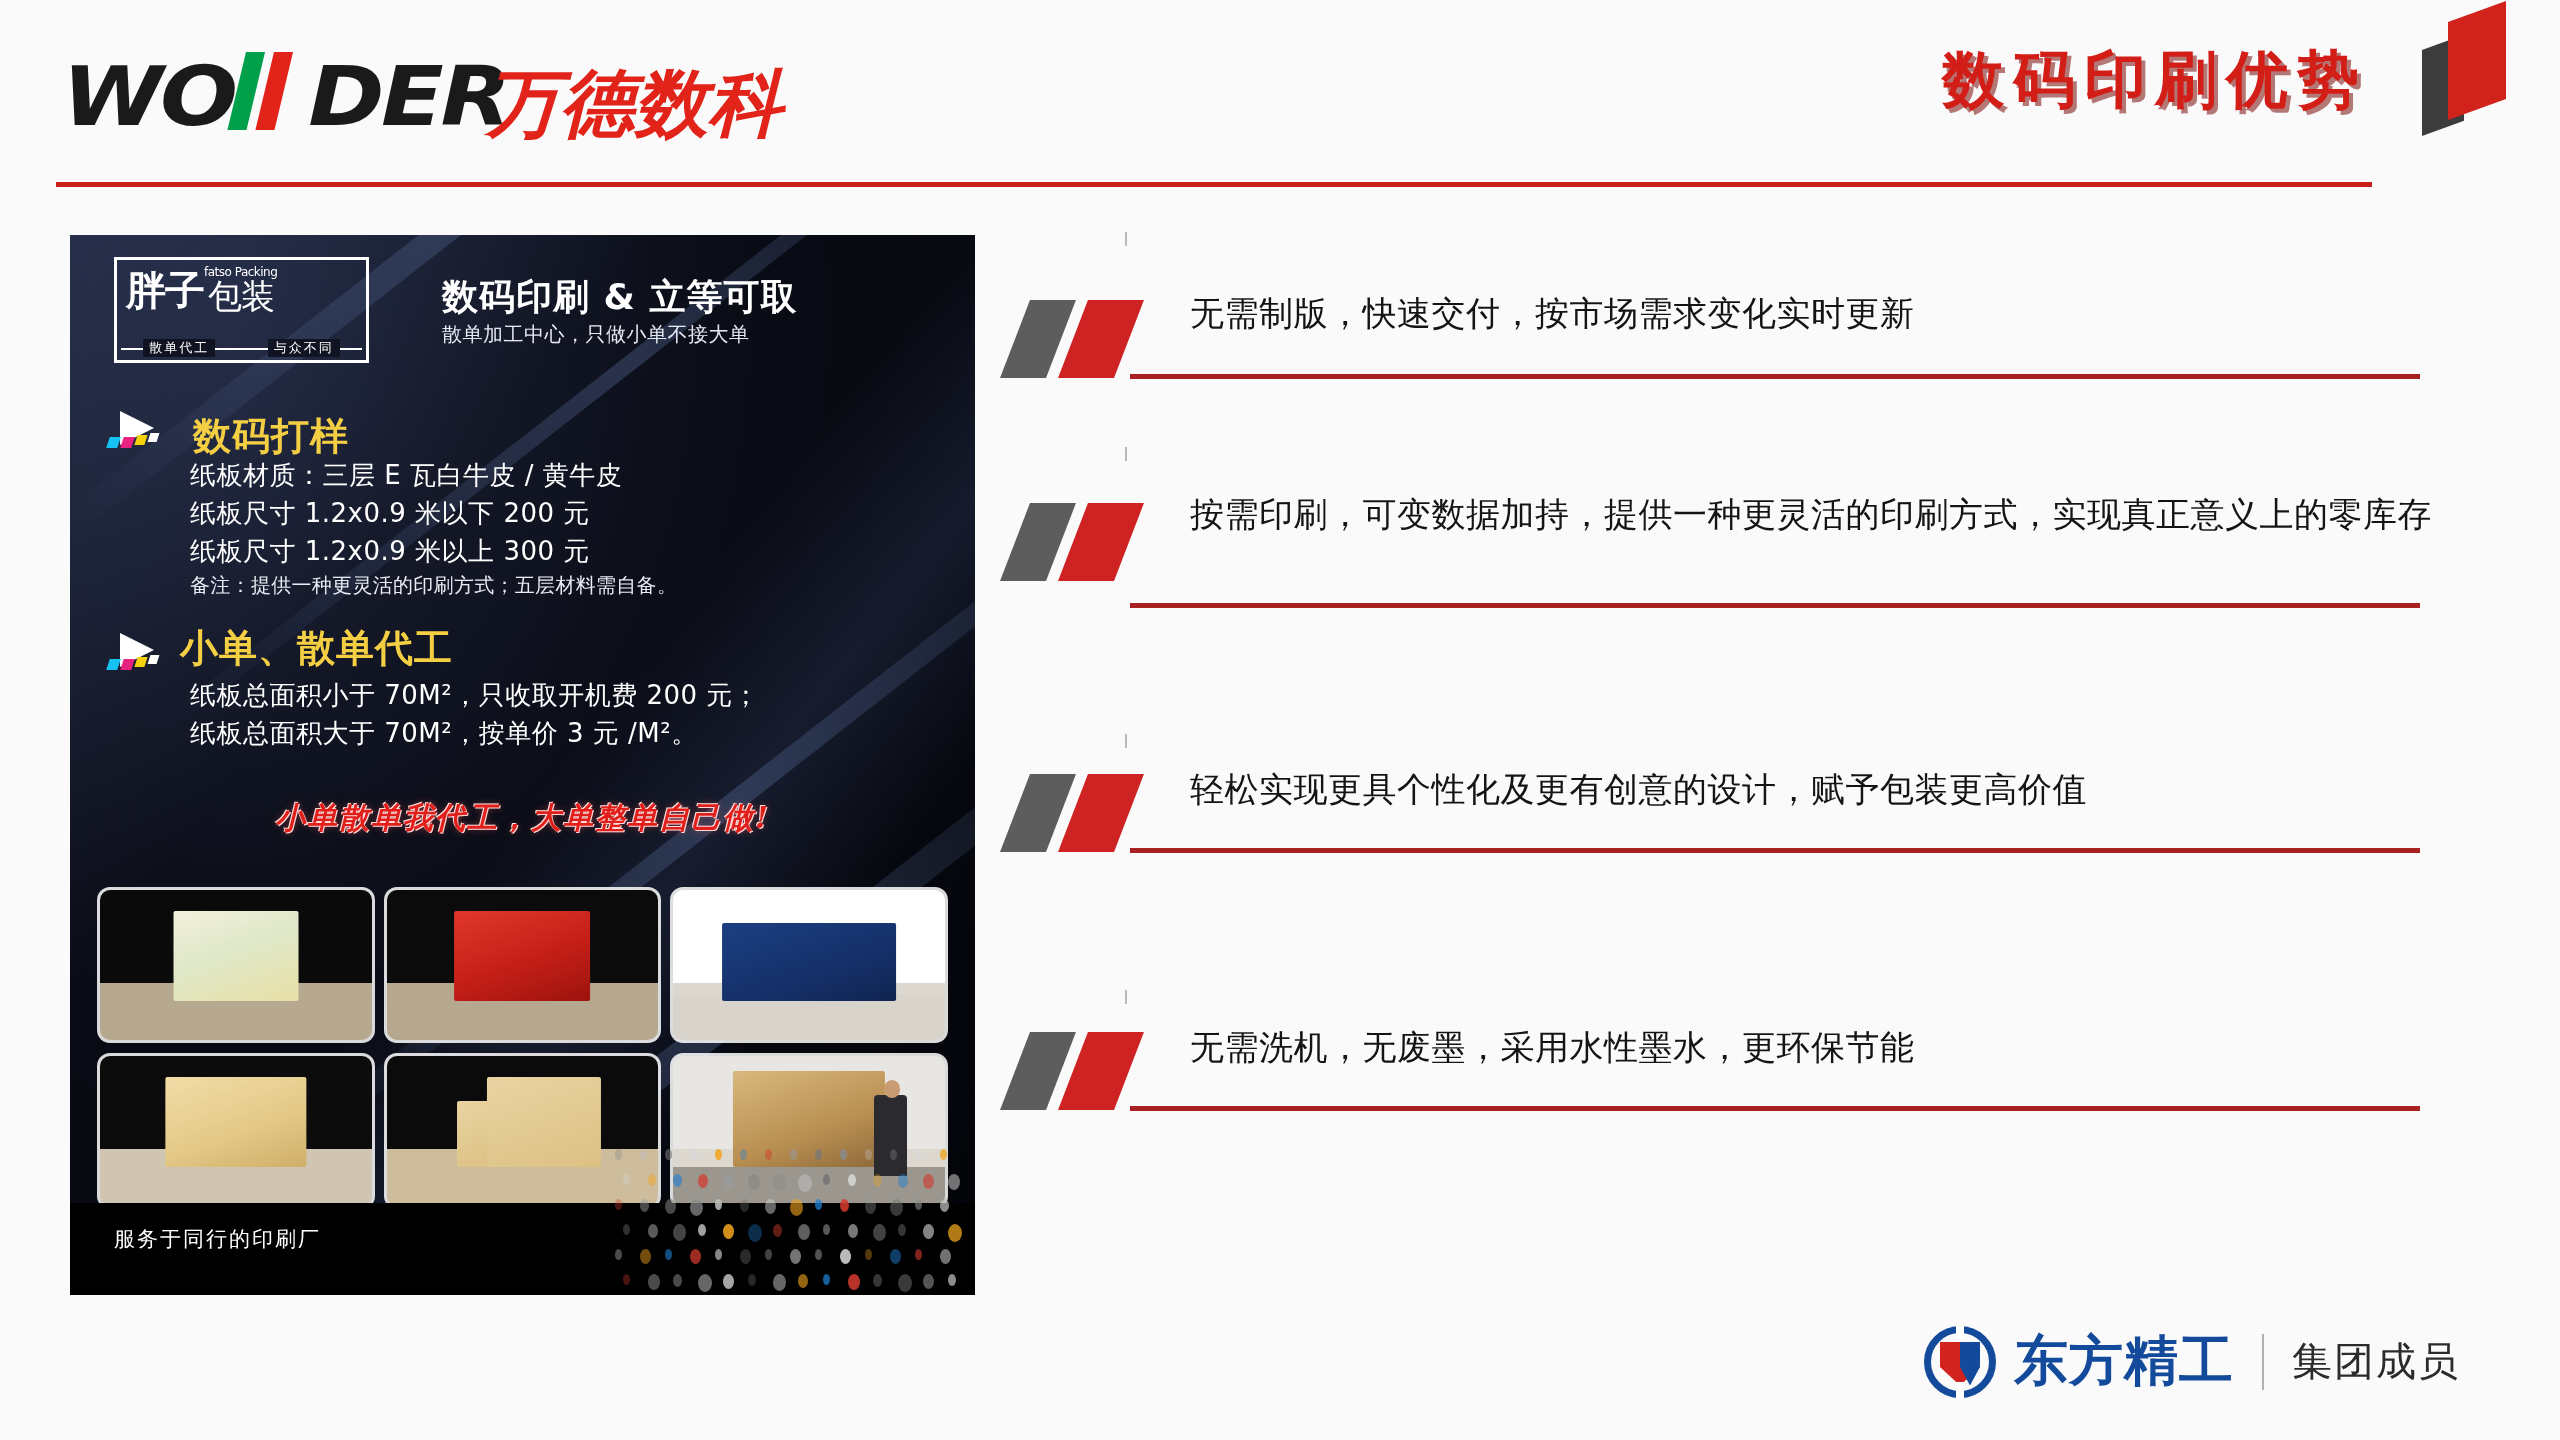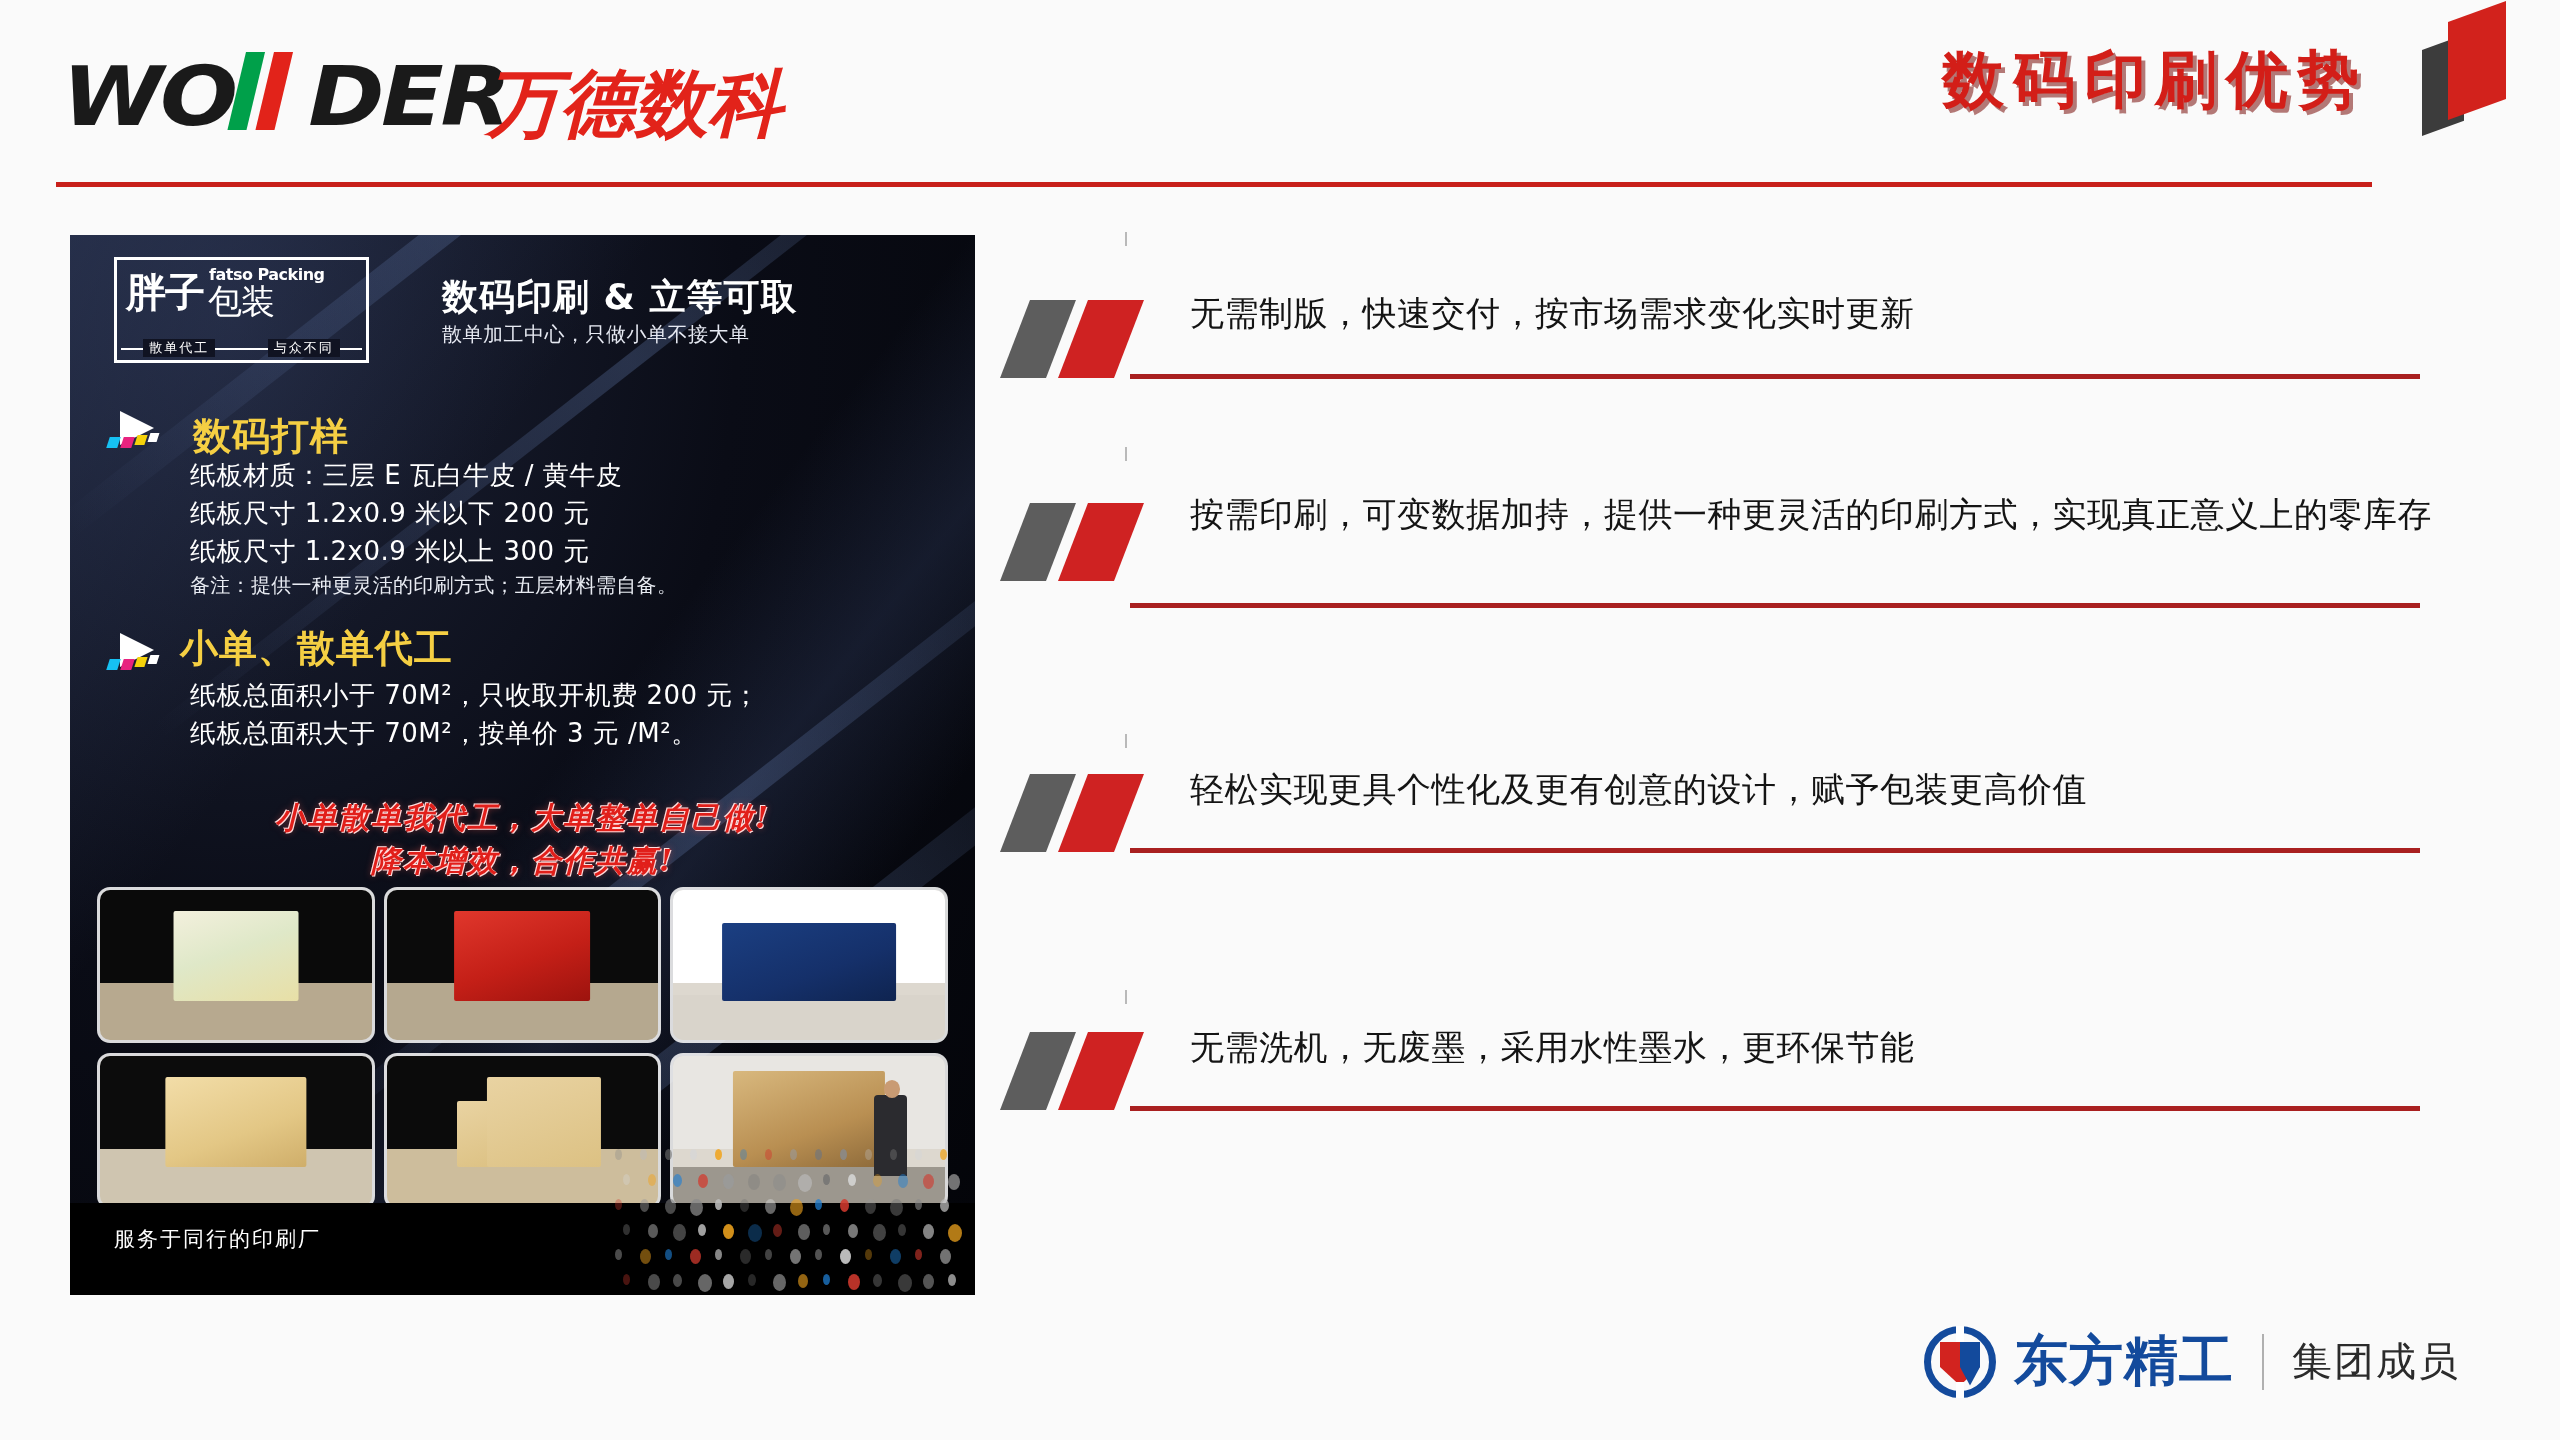--- a/index.html
+++ b/index.html
@@ -75,22 +75,22 @@
   #fatso-logo {
     position:absolute; left:44px; top:22px; width:255px; height:106px;
     border:3px solid #fff;
   }
   #fatso-logo .fl-row { display:flex; align-items:center; padding:6px 7px 0 9px; }
   #fatso-logo .fl-cn {
     font-family:"DejaVu Sans",sans-serif; font-size:40px; font-weight:bold;
     color:#fff; line-height:0.95; letter-spacing:-1px;
   }
   #fatso-logo .fl-en {
-    font-family:"DejaVu Sans",sans-serif; font-size:16px; font-weight:bold;
-    color:#fff; line-height:1.1; margin-left:5px; letter-spacing:-0.5px;
+    font-family:"DejaVu Sans",sans-serif; font-size:12px; font-weight:normal;
+    color:#fff; line-height:1.1; letter-spacing:-0.5px;
   }
   #fatso-logo .fl-cn2 {
     font-family:"DejaVu Sans",sans-serif; font-size:34px; font-weight:normal;
     color:#fff; line-height:1; letter-spacing:-1px; margin-left:4px;
   }
   #fatso-logo .fl-tags {
     position:absolute; left:0; bottom:3px; width:100%;
     display:flex; justify-content:space-around; align-items:center;
     font-family:"DejaVu Sans",sans-serif; font-size:13px; color:#fff; letter-spacing:2px;
   }
@@ -302,21 +302,20 @@
       <span class="a-d4"></span>
   </div>
   <div class="sec-title" style="left:110px; top:388px;">小单、散单代工</div>
   <div class="sec-lines" style="left:114px; top:442px;">
     <div>纸板总面积小于 70M²，只收取开机费 200 元；</div>
     <div>纸板总面积大于 70M²，按单价 3 元 /M²。</div>
   </div>
 
   <div id="slogan">
     <div>小单散单我代工，大单整单自己做!</div>
-    <div>降本增效，合作共赢!</div>
   </div>
 
   <div id="photo-grid">
     <div class="photo p1">
         <span class="ph-bg"></span>
         <span class="ph-floor"></span>
         <span class="ph-box"></span>
       </div>
     <div class="photo p2">
         <span class="ph-bg"></span>

